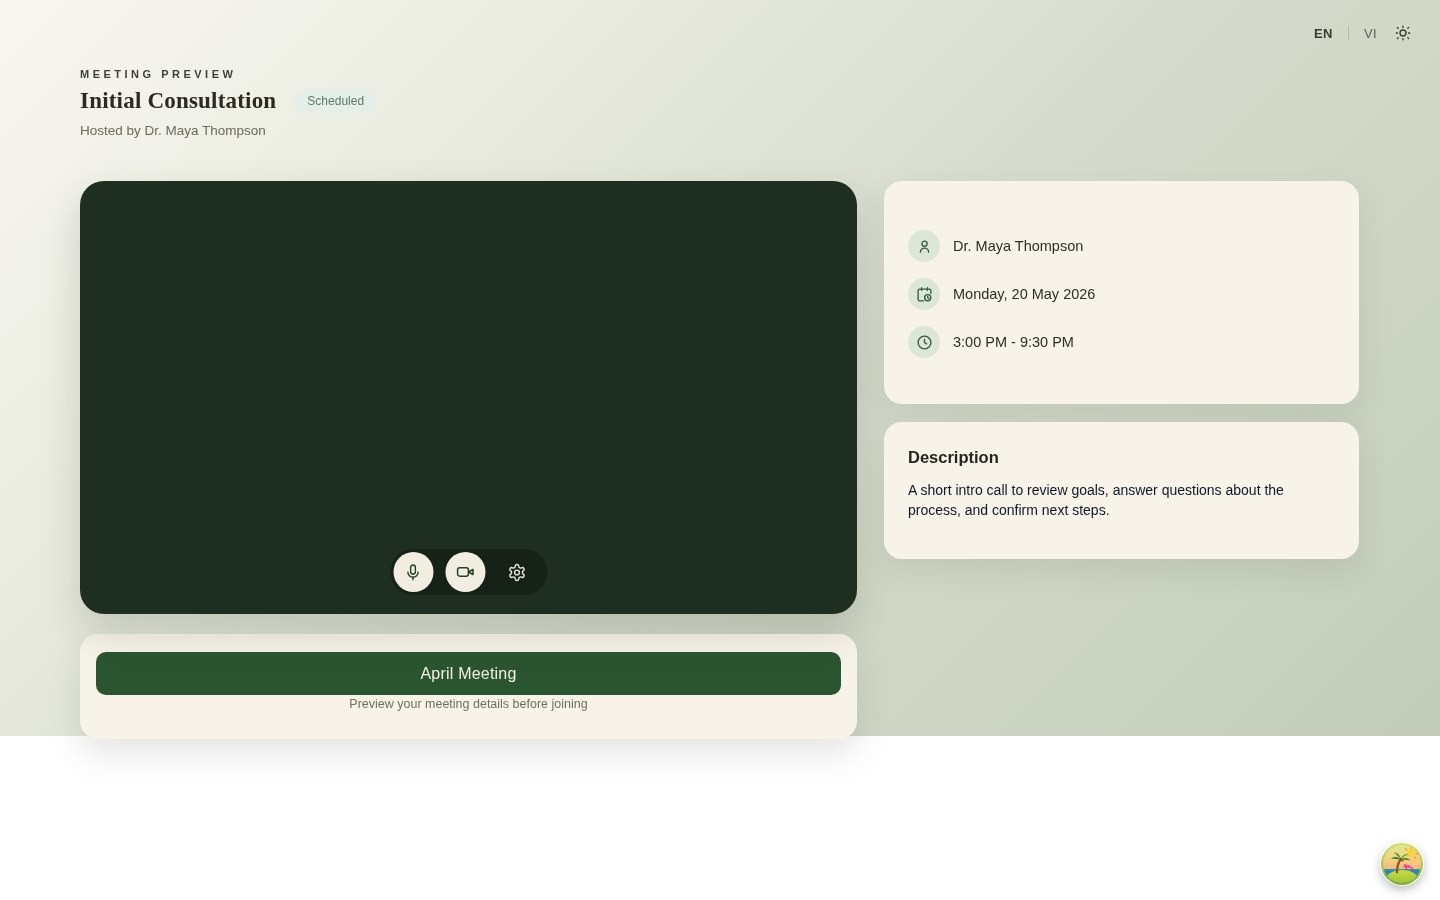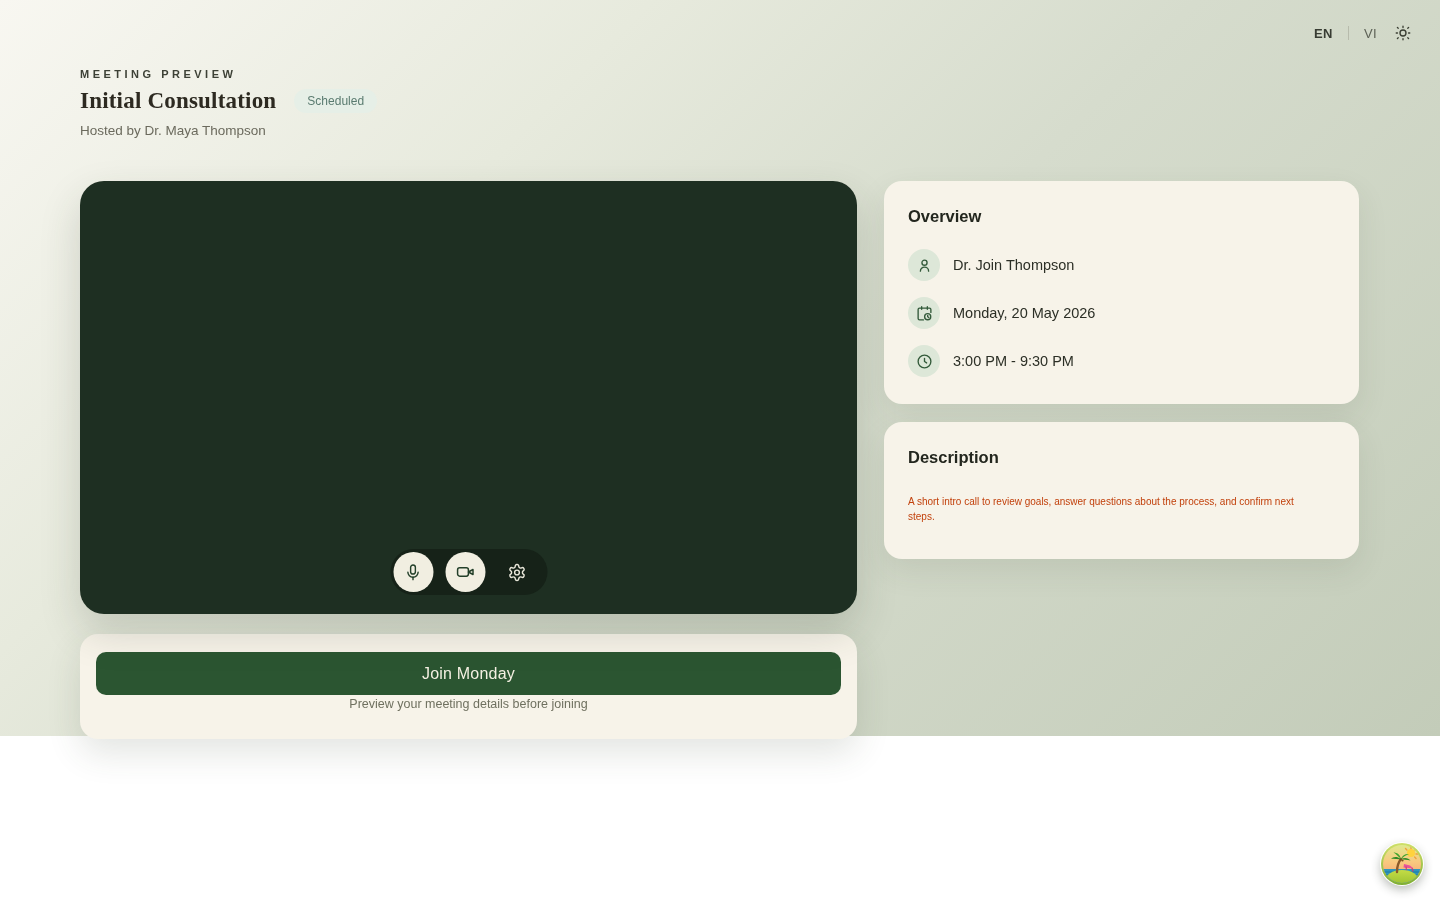--- a/index.html
+++ b/index.html
@@ -96,21 +96,21 @@
   .overview-rows { margin-top:23px; display:flex; flex-direction:column; gap:16px; }
   .overview-row { display:flex; align-items:center; gap:13px; }
   .icon-chip {
     width:32px; height:32px; border-radius:50%; background:#dde7d8;
     display:flex; align-items:center; justify-content:center; color:#335a3a;
     flex-shrink:0;
   }
   .row-text { font-size:14.5px; font-weight:500; color:#2c2f26; }
   .description-card { margin-top:18px; height:137px; }
   .description-body {
-    margin-top:28px; font-size:10px; line-height:1.45; color:#c2410c; max-width:400px;
+    margin-top:13px; font-size:14px; line-height:1.45; color:#0f172a; max-width:400px;
   }
 
   
   .corner-logo {
     position:absolute; left:1380px; top:842px; width:44px; height:44px;
     border-radius:50%; box-shadow:0 4px 10px rgba(40,50,35,.30); cursor:pointer;
   }
 
   svg { display:block; }
 </style>
@@ -167,37 +167,36 @@
             <svg width="19" height="19" viewBox="0 0 24 24" fill="none" stroke="currentColor" stroke-width="1.8" stroke-linecap="round" stroke-linejoin="round">
               <path d="M12.22 2h-.44a2 2 0 0 0-2 2v.18a2 2 0 0 1-1 1.73l-.43.25a2 2 0 0 1-2 0l-.15-.08a2 2 0 0 0-2.73.73l-.22.38a2 2 0 0 0 .73 2.73l.15.1a2 2 0 0 1 1 1.72v.51a2 2 0 0 1-1 1.74l-.15.09a2 2 0 0 0-.73 2.73l.22.38a2 2 0 0 0 2.73.73l.15-.08a2 2 0 0 1 2 0l.43.25a2 2 0 0 1 1 1.73V20a2 2 0 0 0 2 2h.44a2 2 0 0 0 2-2v-.18a2 2 0 0 1 1-1.73l.43-.25a2 2 0 0 1 2 0l.15.08a2 2 0 0 0 2.73-.73l.22-.39a2 2 0 0 0-.73-2.73l-.15-.08a2 2 0 0 1-1-1.74v-.5a2 2 0 0 1 1-1.74l.15-.09a2 2 0 0 0 .73-2.73l-.22-.38a2 2 0 0 0-2.73-.73l-.15.08a2 2 0 0 1-2 0l-.43-.25a2 2 0 0 1-1-1.73V4a2 2 0 0 0-2-2z"></path>
               <circle cx="12" cy="12" r="3"></circle>
             </svg>
           </span>
         </button>
       </div>
     </div>
 
     <div class="join-card">
-      <button class="join-btn">Join Monday</button>
+      <button class="join-btn">April Meeting</button>
       <p class="join-note">Preview your meeting details before joining</p>
     </div>
   </section>
 
   <aside class="right-col">
     <div class="card overview-card">
-      <h2 class="card-heading">Overview</h2>
       <div class="overview-rows">
         <div class="overview-row">
           <span class="icon-chip">
             <svg width="17" height="17" viewBox="0 0 24 24" fill="none" stroke="currentColor" stroke-width="1.9" stroke-linecap="round" stroke-linejoin="round">
               <circle cx="12" cy="8" r="3.6"></circle>
               <path d="M6.2 20c0-3.2 2.6-5.8 5.8-5.8s5.8 2.6 5.8 5.8"></path>
             </svg>
           </span>
-          <span class="row-text">Dr. Join Thompson</span>
+          <span class="row-text">Dr. Maya Thompson</span>
         </div>
         <div class="overview-row">
           <span class="icon-chip">
             <svg width="17" height="17" viewBox="0 0 24 24" fill="none" stroke="currentColor" stroke-width="1.9" stroke-linecap="round" stroke-linejoin="round">
               <path d="M8 2.5V6M16 2.5V6"></path>
               <path d="M21 10.5V6.5a2 2 0 0 0-2-2H5a2 2 0 0 0-2 2V19a2 2 0 0 0 2 2h5.5"></path>
               <circle cx="16.5" cy="16.5" r="4.3" fill="#dde7d8"></circle>
               <path d="M16.5 14.6v2l1.5 1"></path>
             </svg>
           </span>

